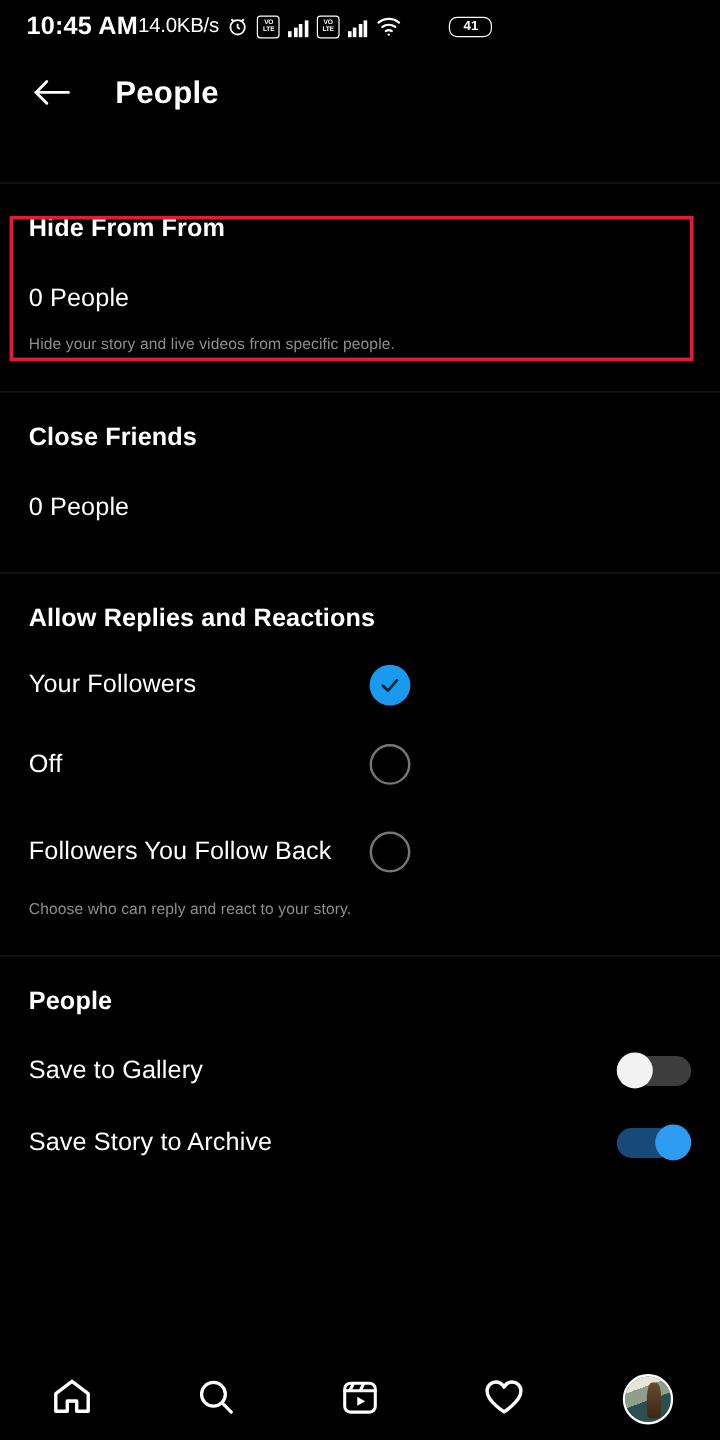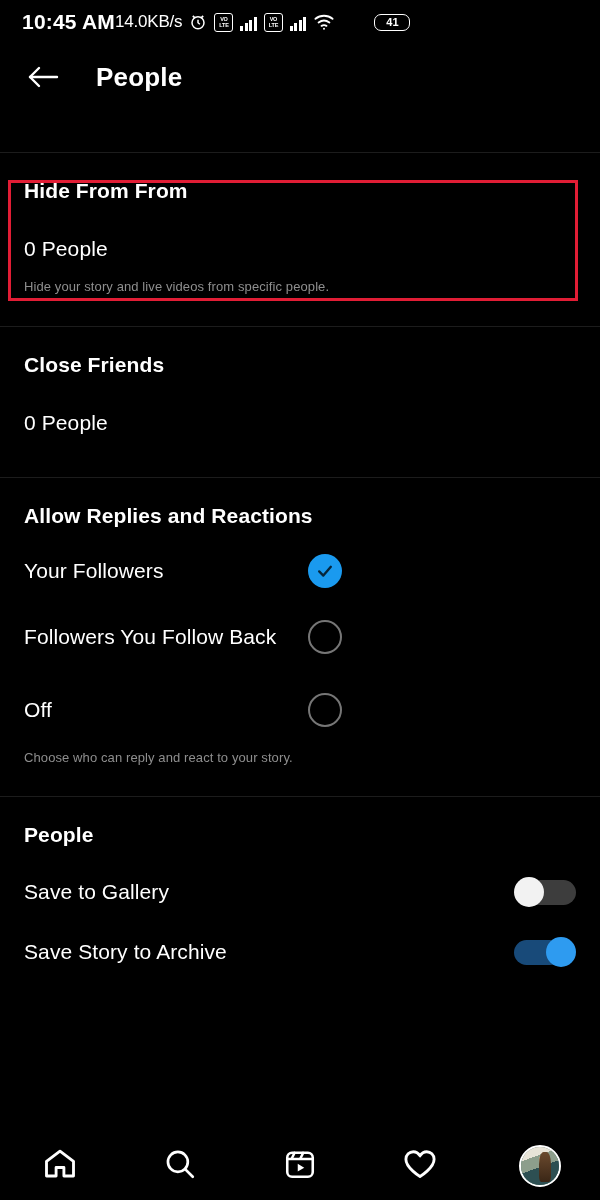--- a/index.html
+++ b/index.html
@@ -334,27 +334,27 @@
     <div class="row-label">Your Followers</div>
     <div style="flex:1"></div>
     <div class="radio on" style="margin-right:234px">
       <svg width="20" height="20" viewBox="0 0 24 24" fill="none" stroke="#06263c" stroke-width="2.8" stroke-linecap="round" stroke-linejoin="round">
         <path d="M5 12.5 L10 17.5 L19 7"></path>
       </svg>
     </div>
   </div>
 
   <div class="row" style="height:73px;">
-    <div class="row-label">Followers You Follow Back</div>
+    <div class="row-label">Off</div>
     <div style="flex:1"></div>
     <div class="radio off" style="margin-right:234px"></div>
   </div>
 
   <div class="row" style="height:73px;">
-    <div class="row-label">Off</div>
+    <div class="row-label">Followers You Follow Back</div>
     <div style="flex:1"></div>
     <div class="radio off" style="margin-right:234px"></div>
   </div>
 
   <div class="row-desc" style="padding-top:4px">Choose who can reply and react to your story.</div>
 </div>
 
 <div style="height:31px"></div>
 <div class="divider"></div>
 

